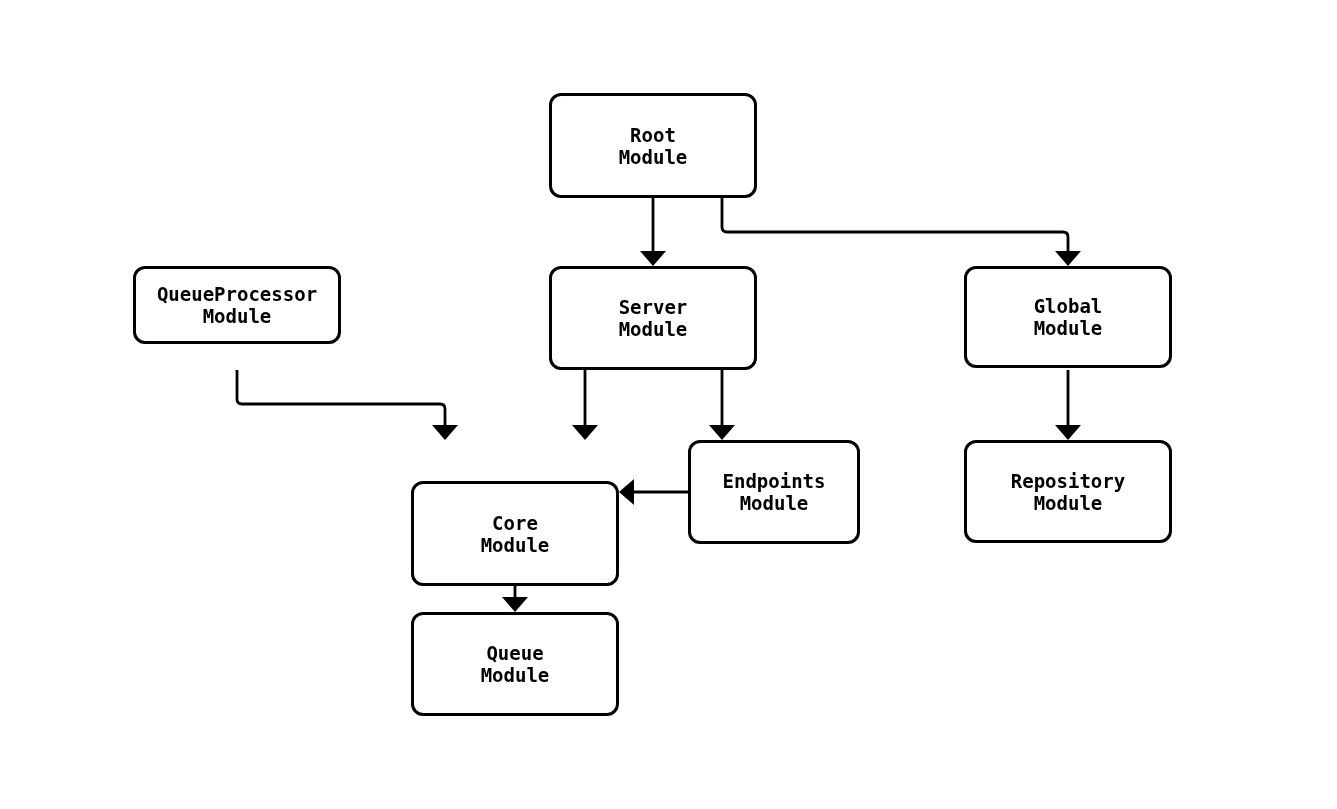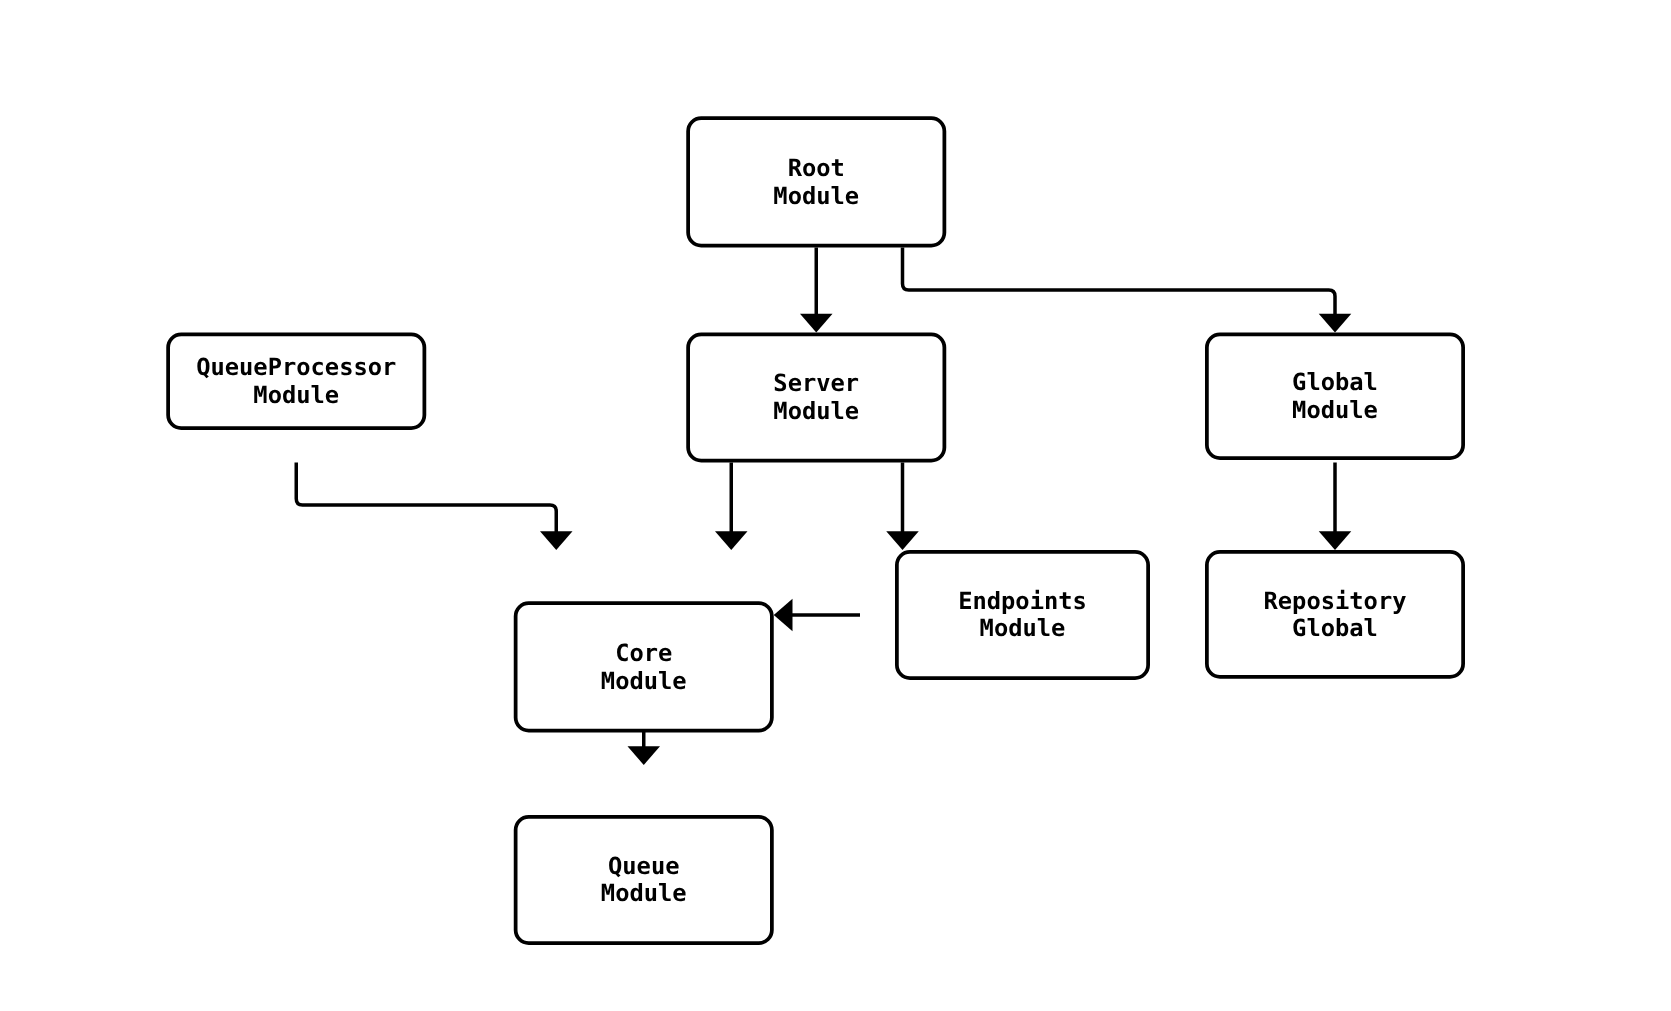--- a/index.html
+++ b/index.html
@@ -118,28 +118,28 @@
   <div class="node" style="left:964px; top:266px; width:208px; height:102px;">
     <span class="node-label">Global
 Module</span>
   </div>
 
   <div class="node" style="left:411px; top:440px; width:208px; height:105px;margin-top:41px;">
     <span class="node-label">Core
 Module</span>
   </div>
 
-  <div class="node" style="left:716px; top:440px; width:204px; height:104px;">
+  <div class="node" style="left:688px; top:440px; width:172px; height:104px;">
     <span class="node-label">Endpoints
 Module</span>
   </div>
 
   <div class="node" style="left:964px; top:440px; width:208px; height:103px;">
     <span class="node-label">Repository
-Global</span>
+Module</span>
   </div>
 
-  <div class="node" style="left:411px; top:612px; width:208px; height:104px;margin-top:40px;">
+  <div class="node" style="left:411px; top:612px; width:208px; height:104px;">
     <span class="node-label">Queue
 Module</span>
   </div>
 
 </div>
 
 </body></html>

